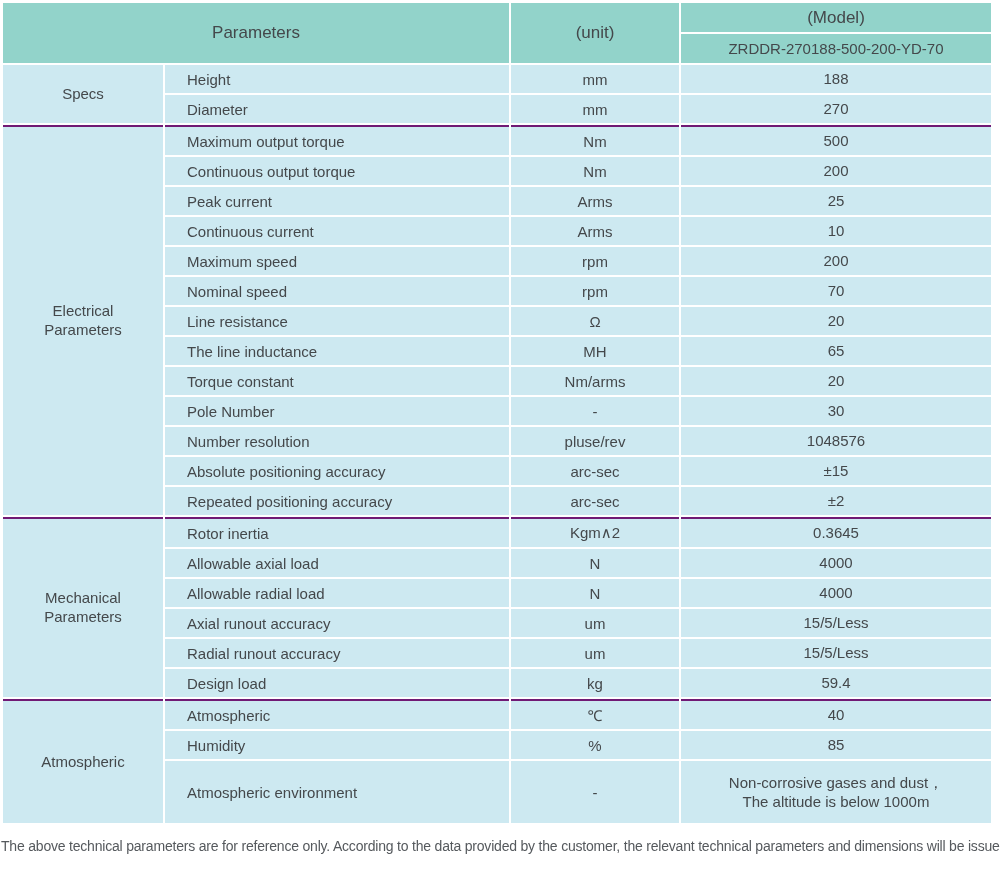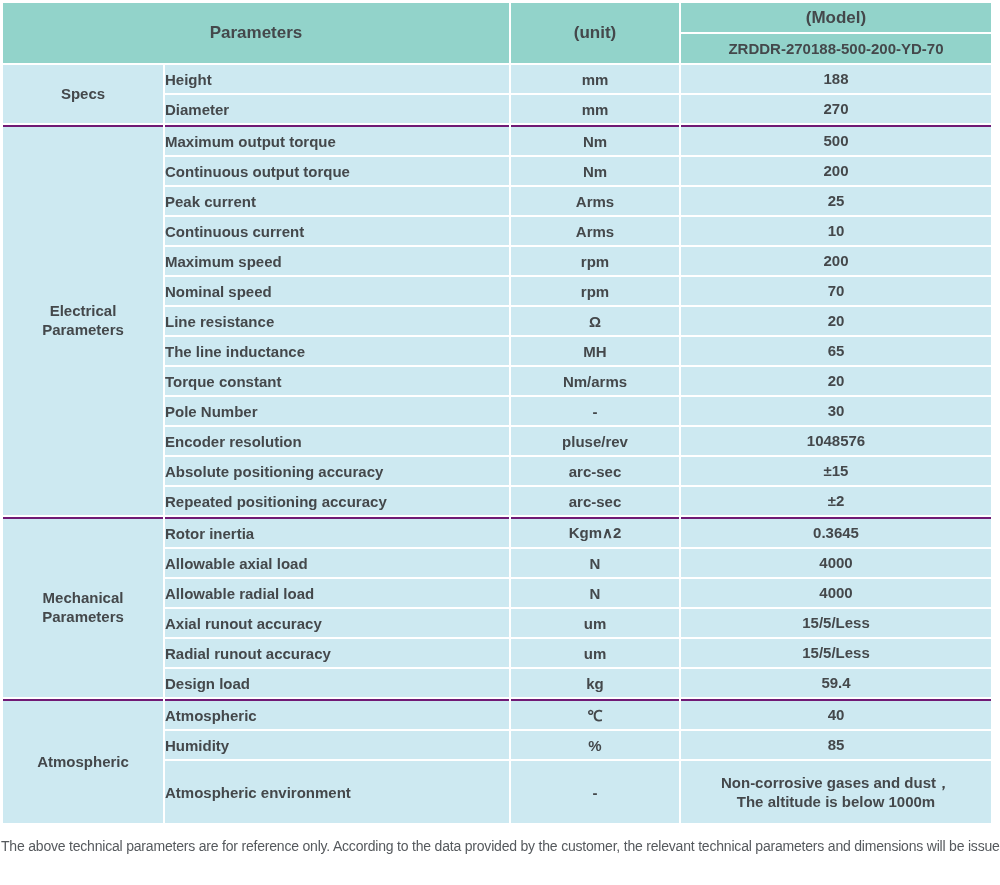--- a/index.html
+++ b/index.html
@@ -9,21 +9,20 @@
     width: 1000px;
     font-family: "Liberation Sans", sans-serif;
     color: #44484b;
   }
   .spec-table {
     border-collapse: separate;
     border-spacing: 2px;
     table-layout: fixed;
     width: 819px;
     margin: 1px 0 0 1px;
-    font-weight: bold;
   }
   col.c-section { width: 160px; }
   col.c-param   { width: 344px; }
   col.c-unit    { width: 168px; }
   col.c-value   { width: 310px; }
 
   .spec-table td {
     background: #cde9f1;
     font-size: 15px;
     height: 28px;
@@ -37,20 +36,21 @@
     font-size: 17px;
     height: 29px;
   }
   .spec-table td.model-number {
     background: #92d3ca;
     font-size: 15px;
     height: 29px;
   }
   .spec-table td.param {
     text-align: left;
+    padding-left: 22px;
   }
   .spec-table td.section-label {
     line-height: 1.25;
   }
   .spec-table td.section-label span {
     display: inline-block;
     max-width: 105px;
   }
   .spec-table td.value {
     white-space: pre-line;
@@ -149,21 +149,21 @@
     <td class="param">Torque constant</td>
     <td class="unit">Nm/arms</td>
     <td class="value">20</td>
   </tr>
   <tr>
     <td class="param">Pole Number</td>
     <td class="unit">-</td>
     <td class="value">30</td>
   </tr>
   <tr>
-    <td class="param">Encoder resolution</td>
+    <td class="param">Number resolution</td>
     <td class="unit">pluse/rev</td>
     <td class="value">1048576</td>
   </tr>
   <tr>
     <td class="param">Absolute positioning accuracy</td>
     <td class="unit">arc-sec</td>
     <td class="value">±15</td>
   </tr>
   <tr>
     <td class="param">Repeated positioning accuracy</td>

